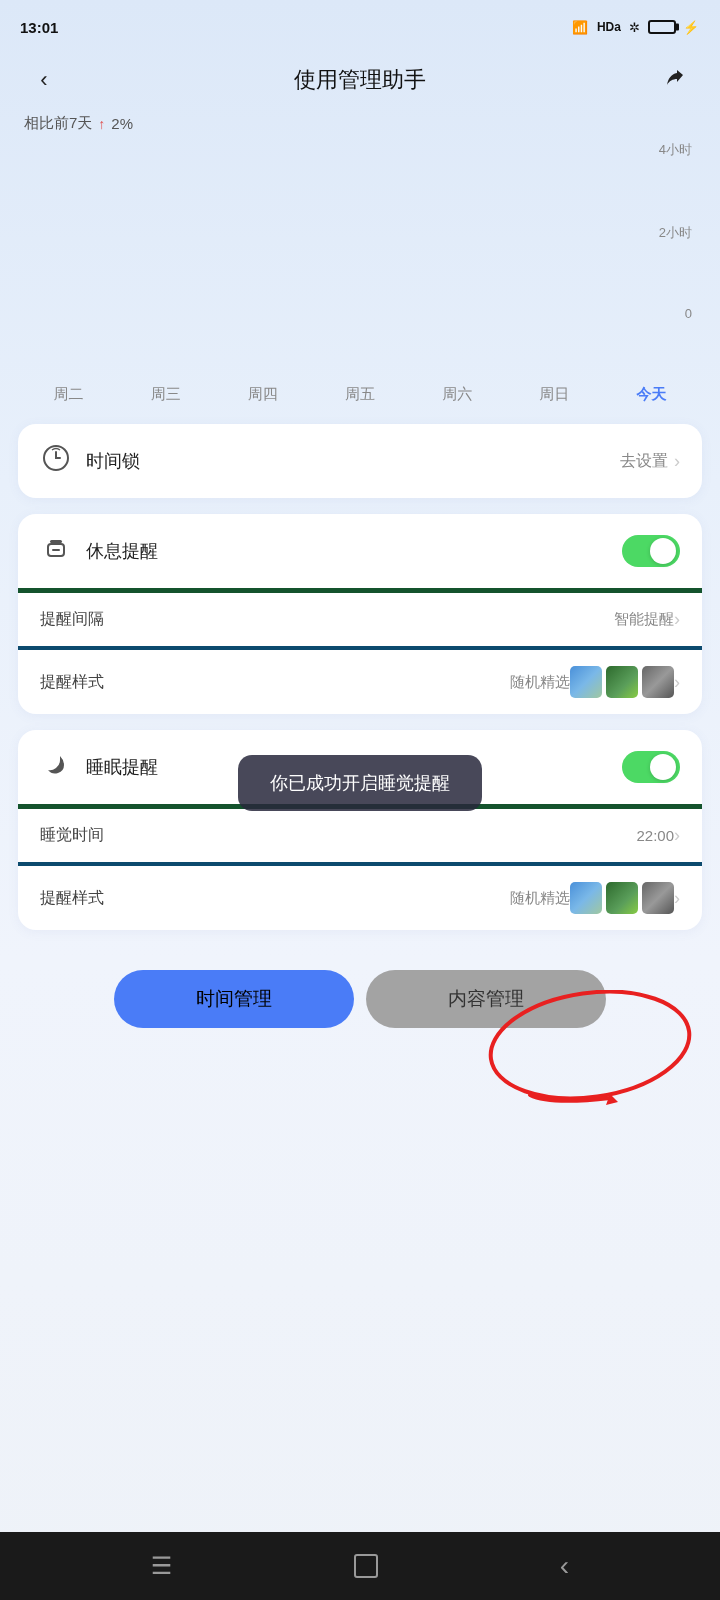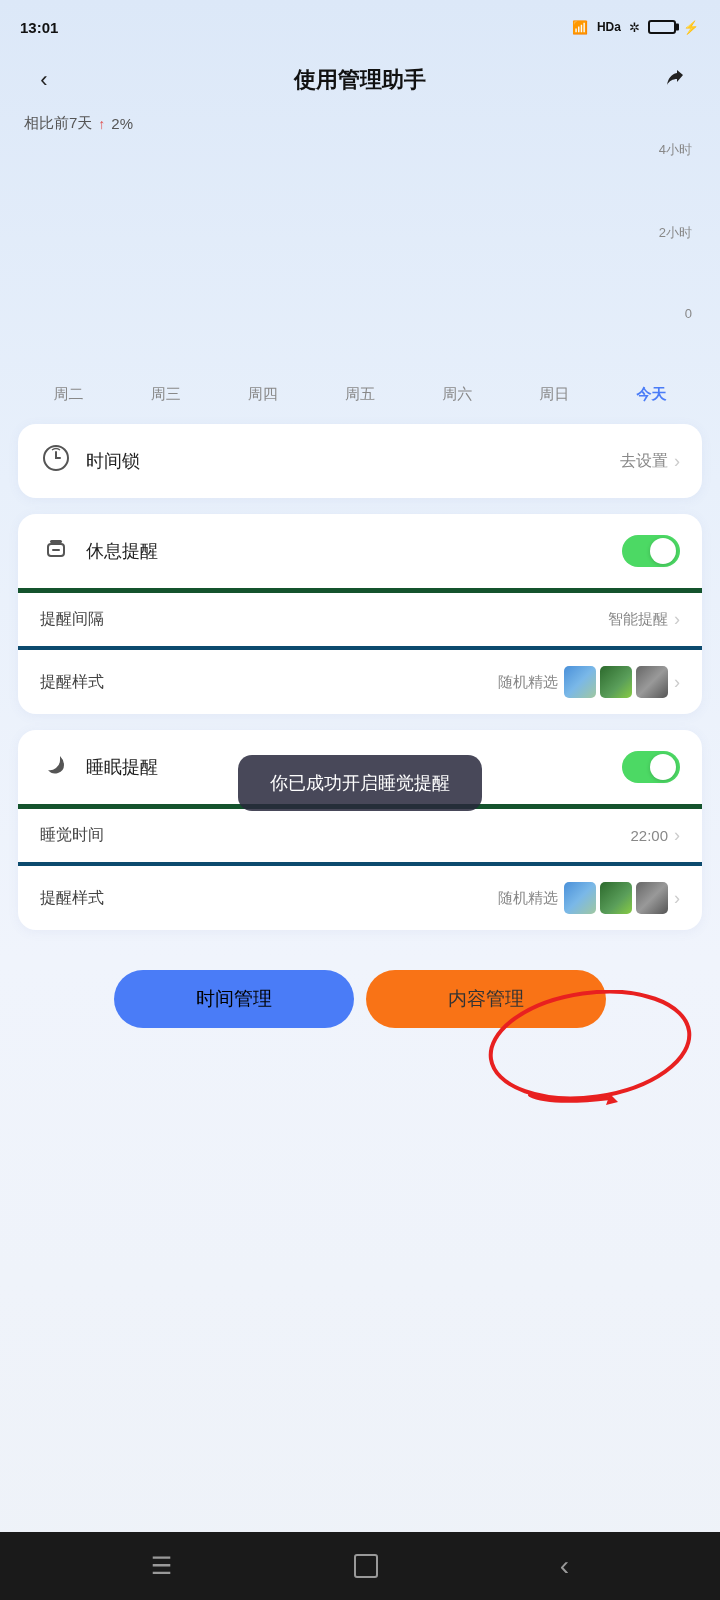--- a/index.html
+++ b/index.html
@@ -61,21 +61,21 @@
 
     
     .header {
       display: flex;
       align-items: center;
       justify-content: space-between;
       padding: 10px 24px 14px 24px;
     }
     .header-title {
       font-size: 22px;
-      font-weight: 700;
+      font-weight: 400;
       color: #111;
       flex: 1;
       text-align: center;
     }
     .back-btn, .share-btn {
       width: 40px;
       height: 40px;
       display: flex;
       align-items: center;
       justify-content: center;
@@ -247,21 +247,20 @@
     .sub-row:last-child {
       border-bottom: none;
     }
     .sub-row-label {
       font-size: 16px;
       color: #444;
     }
     .sub-row-right {
       display: flex;
       align-items: center;
-      gap: 6px;
       font-size: 15px;
       color: #888;
     }
     .thumbnail-row {
       display: flex;
       gap: 4px;
       align-items: center;
     }
     .thumb {
       width: 32px;
@@ -310,21 +309,21 @@
       cursor: pointer;
       display: flex;
       align-items: center;
       justify-content: center;
     }
     .tab-btn.active {
       background: #4a7cf7;
       color: #000000;
     }
     .tab-btn.inactive {
-      background: #f97316;
+      background: #a3a3a3;
       color: #333;
     }
 
     
     .nav-bar {
       position: fixed;
       bottom: 0;
       left: 0;
       width: 720px;
       height: 68px;

